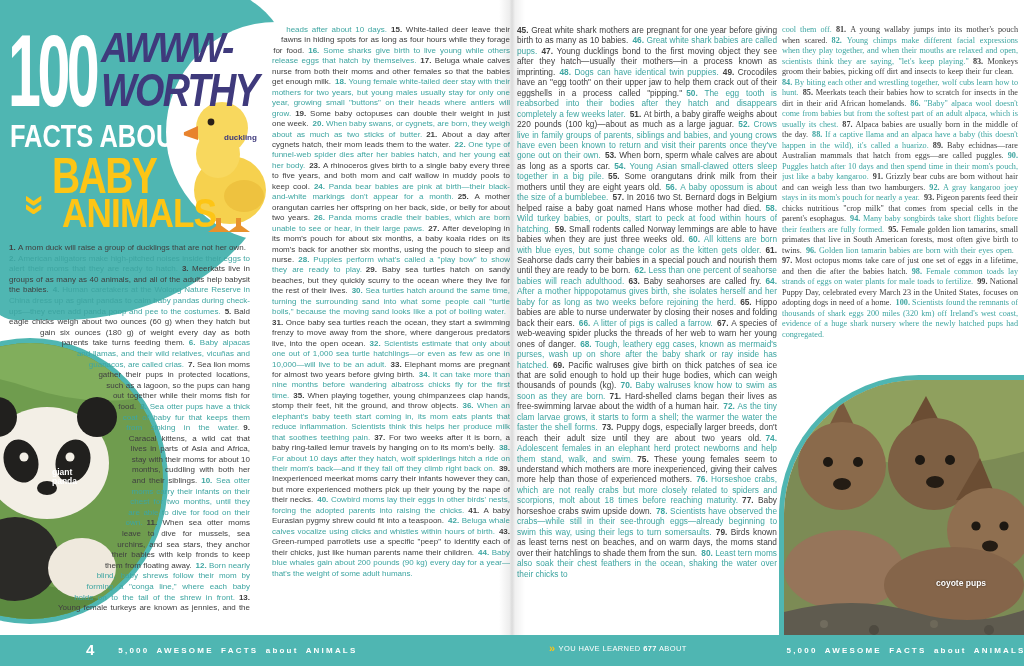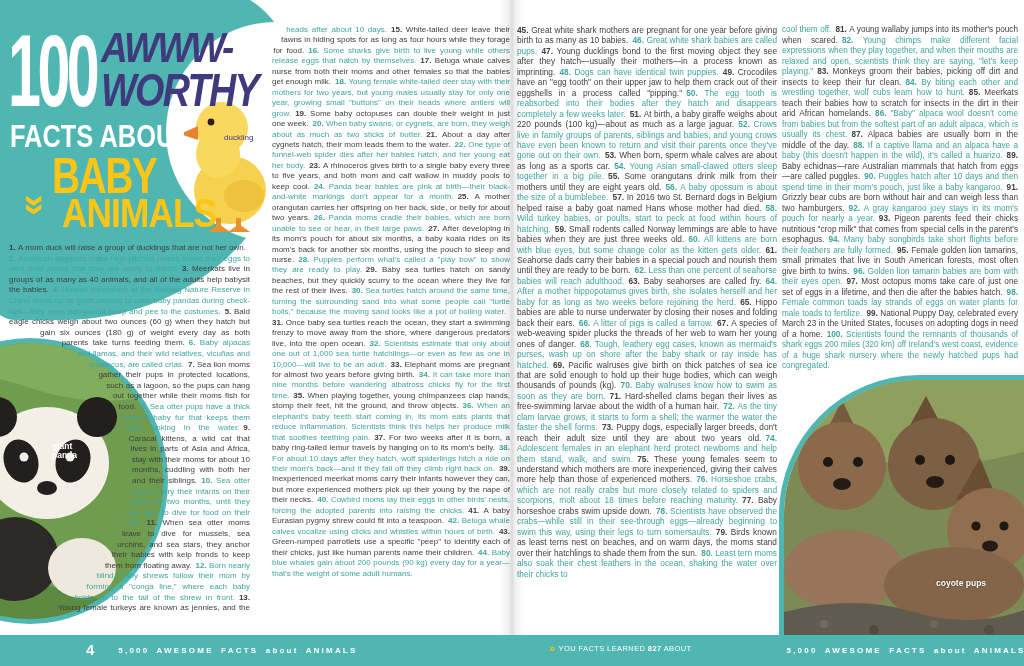--- a/index.html
+++ b/index.html
@@ -11,33 +11,33 @@
         border-radius:0 90px 230px 40px / 0 90px 205px 60px;}
   .duck-circle{left:166px;top:22px;width:220px;height:220px;border-radius:50%;background:#ffffff;}
   .t{white-space:nowrap;transform-origin:0 0;line-height:1;}
   .t-100{left:8px;top:20px;font-size:102px;font-weight:900;color:#ffffff;letter-spacing:-6px;transform:scaleX(.58);}
   .t-awww{left:101px;top:26px;font-size:43px;font-weight:900;font-style:italic;color:#3f3a7c;letter-spacing:-2px;transform:scaleX(.86);}
   .t-worthy{left:101px;top:67px;font-size:46px;font-weight:900;font-style:italic;color:#3f3a7c;letter-spacing:-2px;transform:scaleX(.82);}
   .t-facts{left:10px;top:121px;font-size:31px;font-weight:700;color:#ffffff;transform:scaleX(.82);}
   .t-baby{left:52px;top:151px;font-size:50px;font-weight:900;color:#fdc515;letter-spacing:-2px;transform:scaleX(.78);}
   .t-animals{left:62px;top:193px;font-size:40px;font-weight:900;color:#fdc515;letter-spacing:-1px;transform:scaleX(.88);}
   .t-chev{left:14px;top:186px;font-size:38px;font-weight:900;color:#fdc515;transform:rotate(90deg);transform-origin:center;width:44px;text-align:center;}
-  .lbl-duckling{left:224px;top:133px;font-size:8px;font-weight:400;color:#3f3a7c;}
+  .lbl-duckling{left:224px;top:133px;font-size:8px;font-weight:700;color:#3f3a7c;}
   .duck-svg{left:178px;top:86px;width:104px;height:152px;}
   
   .panda-circle{left:-108px;top:338px;width:266px;height:276px;border-radius:50%;
                 border:5px solid #4fb6b2;overflow:hidden;background:#6f9c4e;}
-  .lbl-panda{left:52px;top:442px;width:44px;font-size:8.5px;font-weight:700;color:#ffffff;line-height:1.1;}
+  .lbl-panda{left:52px;top:468px;width:44px;font-size:8.5px;font-weight:700;color:#ffffff;line-height:1.1;}
   .lbl-coyote{left:936px;top:578px;font-size:8.5px;font-weight:700;color:#ffffff;text-shadow:0 0 2px rgba(0,0,0,.6);text-align:center;}
   
   .col{position:absolute;text-align:justify;color:#404040;overflow:hidden;}
   .col-a{left:8px;top:243px;width:242px;height:372px;font-size:8px;line-height:10.6px;}
   .col-b{left:272px;top:25px;width:238px;height:590px;font-size:8px;line-height:10.45px;}
   .col-d{left:517px;top:25px;width:260px;height:590px;font-size:8.3px;line-height:10.45px;}
-  .col-e{left:782px;top:25px;width:236px;height:348px;font-size:8.2px;line-height:10.5px;}
+  .col-e{left:782px;top:25px;width:236px;height:348px;font-size:8.2px;line-height:10.5px;font-family:Liberation Serif, serif;}
   .fact.teal{color:#3ea5a1;margin-top:42px;}
   .fact.dark{color:#404040;}
   .fnum{font-weight:700;}
   .spacer-float{float:left;width:1px;height:86px;}
   .panda-float{float:left;clear:left;width:150px;height:292px;margin-left:-10px;
                shape-outside:ellipse(142px 146px at -18px 146px);}
   .circ-float{float:left;width:24px;height:60px;shape-outside:ellipse(60px 70px at -40px -30px);}
   
   .coyote-photo{left:779px;top:375px;width:245px;height:262px;overflow:hidden;
                 border-top-left-radius:140px;border-top:5px solid #4fb6b2;border-left:5px solid #4fb6b2;}
@@ -144,19 +144,19 @@
 </div>
 <div class="abs lbl-coyote">coyote pups</div>
 
 <div class="abs gutter"></div>
 
 <div class="abs footer-band"></div>
 <div class="abs footer-left">
   <span class="pagenum">4</span><span class="booktitle">5,000 AWESOME FACTS about ANIMALS</span>
 </div>
 <div class="abs badge">
-  <span class="chev">»</span><span>YOU FACTS LEARNED</span>
-  <b>827</b>
+  <span class="chev">»</span><span>YOU HAVE LEARNED</span>
+  <b>677</b>
   <span>ABOUT</span>
 </div>
 <div class="abs footer-right">
   <span class="booktitle">5,000 AWESOME FACTS about ANIMALS</span><span class="pagenum">5</span>
 </div>
 
 </body></html>

